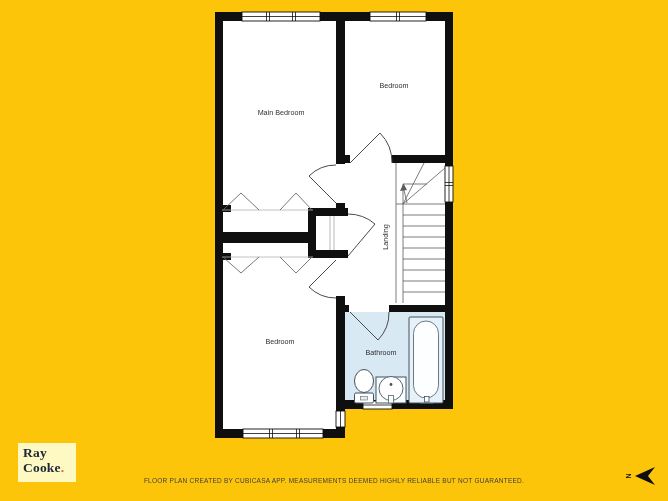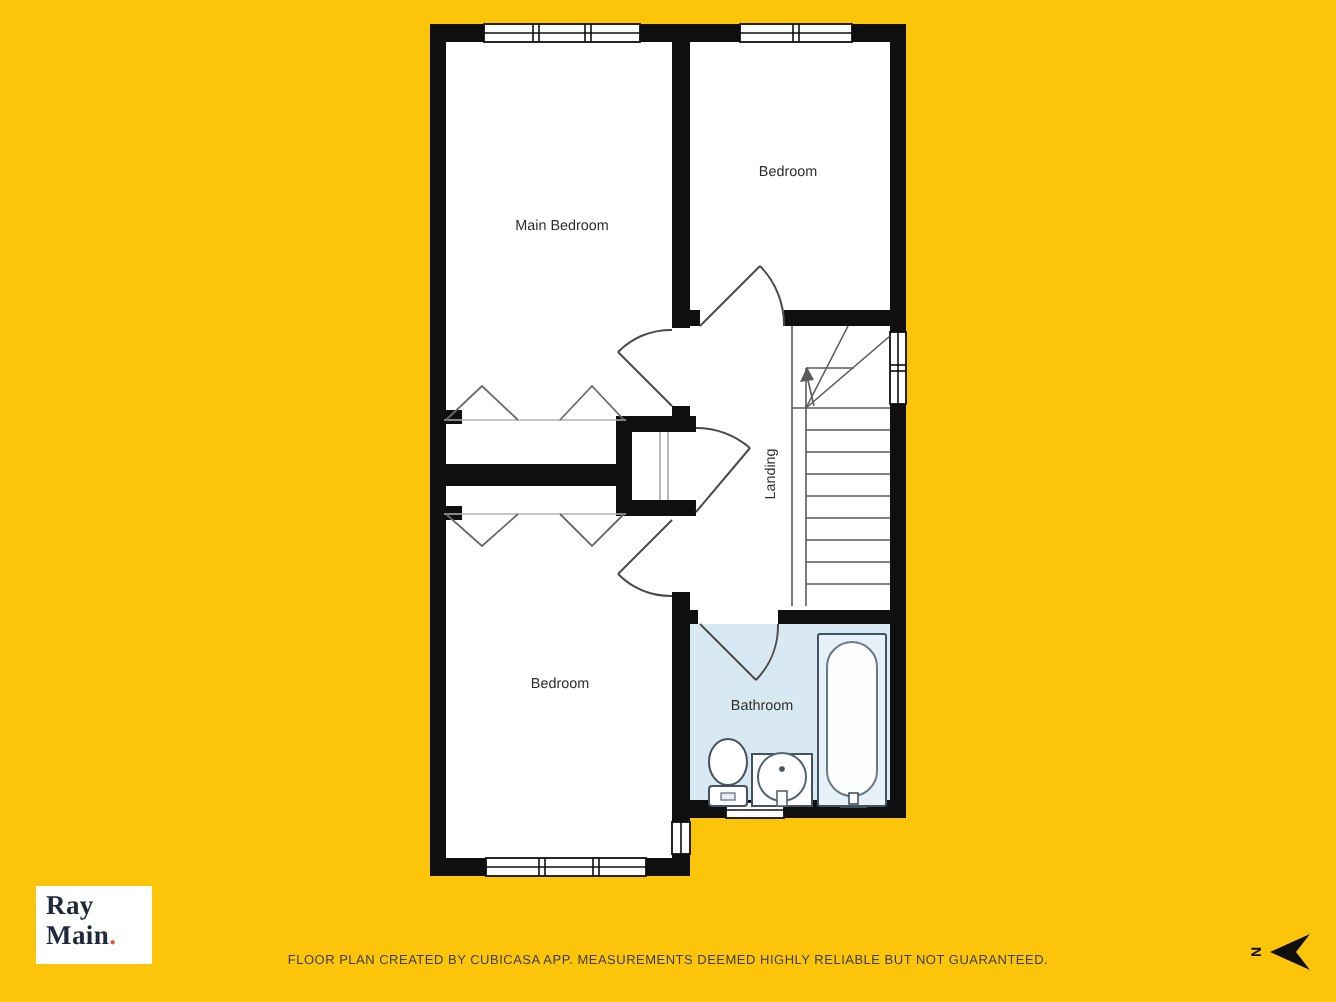--- a/index.html
+++ b/index.html
@@ -5,21 +5,21 @@
   html,body{margin:0;padding:0;}
   body{font-family:"Liberation Sans",sans-serif;}
   .stage{
     position:relative;width:668px;height:501px;overflow:hidden;
     background:#fdc50a;
   }
   .plan-svg{position:absolute;left:0;top:0;}
   .room-label{font-family:"Liberation Sans",sans-serif;font-size:7.2px;fill:#2e2e2e;}
   .logo{
     position:absolute;left:18px;top:443px;width:58px;height:39px;
-    background:#ffffff;box-sizing:border-box;padding:3px 0 0 5px;
+    background:#fef9c3;box-sizing:border-box;padding:3px 0 0 5px;
     font-family:"Liberation Serif",serif;font-weight:bold;
     font-size:13.5px;line-height:1.08;color:#20293a;letter-spacing:0.2px;
   }
   .logo .dot{color:#e95b2b;}
   .disclaimer{
     position:absolute;left:0;right:0;top:477px;text-align:center;
     font-size:6.5px;letter-spacing:0.25px;color:#3e3e3e;
     font-family:"Liberation Sans",sans-serif;
   }
   .wall{fill:#0f0f0f;}
@@ -188,18 +188,18 @@
     <text class="room-label" text-anchor="middle" x="381" y="355">Bathroom</text>
 
     <g>
       <polygon points="655,467 635,476 655,485 648,476" fill="#0f0f0f"></polygon>
       <text x="628" y="478.5" text-anchor="middle" transform="rotate(-90 628 476)" font-size="7" font-weight="bold" fill="#0f0f0f" font-family="Liberation Sans, sans-serif">N</text>
     </g>
   </svg>
 
   <div class="logo">
     <span>Ray</span><br>
-    <span>Main</span><span class="dot">.</span>
+    <span>Cooke</span><span class="dot">.</span>
   </div>
 
   <div class="disclaimer">FLOOR PLAN CREATED BY CUBICASA APP. MEASUREMENTS DEEMED HIGHLY RELIABLE BUT NOT GUARANTEED.</div>
 
 </div>
 
 </body></html>

